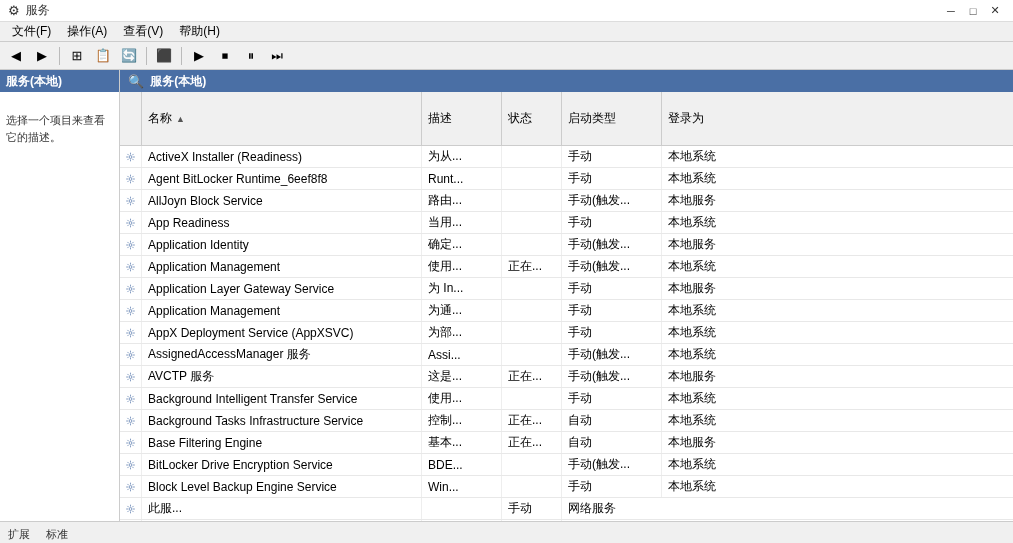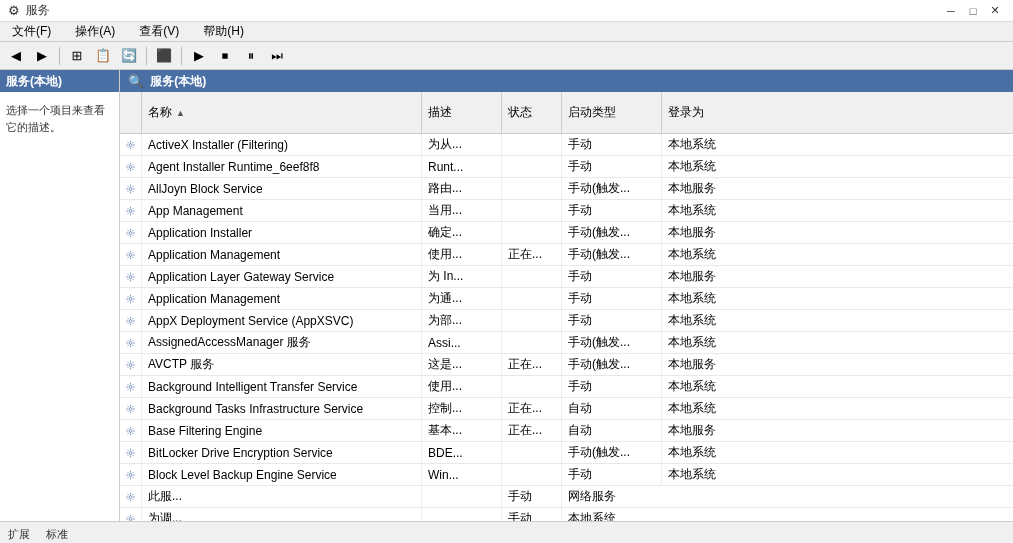--- a/index.html
+++ b/index.html
@@ -37,21 +37,21 @@
       color: #333;
       display: flex; align-items: center; justify-content: center;
     }
     
     .menu-bar {
       background: #f0f0f0;
       height: 20px;
       display: flex;
       align-items: center;
       padding: 8px 4px;
-      gap: 8px;
+      gap: 0;
       border-bottom: 1px solid #ccc;
     }
     .menu-item {
       padding: 2px 8px;
       cursor: pointer;
       font-size: 12px;
       color: #000;
     }
     
     .toolbar {
@@ -92,21 +92,21 @@
       background: #4a6fa5;
       color: #fff;
       padding: 3px 6px;
       font-size: 12px;
       font-weight: bold;
       height: 22px;
       display: flex;
       align-items: center;
     }
     .left-panel-content {
-      padding: 10px 6px;
+      padding: 20px 6px;
       color: #333;
       font-size: 11px;
       line-height: 1.5;
     }
     
     .right-panel {
       flex: 1;
       background: #fff;
       display: flex;
       flex-direction: column;
@@ -134,21 +134,21 @@
     .table-header {
       display: grid;
       grid-template-columns: 22px 280px 80px 60px 100px 80px;
       background: #f0f0f0;
       border-bottom: 1px solid #ccc;
       position: sticky;
       top: 0;
       z-index: 10;
     }
     .table-header-cell {
-      padding: 12px 6px;
+      padding: 18px 6px;
       font-size: 12px;
       font-weight: normal;
       color: #000;
       border-right: 1px solid #ccc;
       white-space: nowrap;
       overflow: hidden;
       cursor: pointer;
       user-select: none;
       display: flex;
       align-items: center;
@@ -268,34 +268,34 @@
       </div>
 
       <div id="table-body">
           <div class="table-row">
             <div class="table-cell">
               <svg class="gear-svg" viewBox="0 0 16 16" xmlns="http://www.w3.org/2000/svg">
       <circle cx="8" cy="8" r="2.5" fill="none" stroke="#4a6fa5" stroke-width="1.2"></circle>
       <path d="M8 1v2M8 13v2M1 8h2M13 8h2M3.05 3.05l1.41 1.41M11.54 11.54l1.41 1.41M3.05 12.95l1.41-1.41M11.54 4.46l1.41-1.41" stroke="#4a6fa5" stroke-width="1.2" stroke-linecap="round"></path>
     </svg>
             </div>
-            <div class="table-cell">ActiveX Installer (Filtering)</div>
+            <div class="table-cell">ActiveX Installer (Readiness)</div>
             <div class="table-cell">为从...</div>
             <div class="table-cell"></div>
             <div class="table-cell">手动</div>
             <div class="table-cell">本地系统</div>
           </div>
           <div class="table-row">
             <div class="table-cell">
               <svg class="gear-svg" viewBox="0 0 16 16" xmlns="http://www.w3.org/2000/svg">
       <circle cx="8" cy="8" r="2.5" fill="none" stroke="#4a6fa5" stroke-width="1.2"></circle>
       <path d="M8 1v2M8 13v2M1 8h2M13 8h2M3.05 3.05l1.41 1.41M11.54 11.54l1.41 1.41M3.05 12.95l1.41-1.41M11.54 4.46l1.41-1.41" stroke="#4a6fa5" stroke-width="1.2" stroke-linecap="round"></path>
     </svg>
             </div>
-            <div class="table-cell">Agent Installer Runtime_6eef8f8</div>
+            <div class="table-cell">Agent BitLocker Runtime_6eef8f8</div>
             <div class="table-cell">Runt...</div>
             <div class="table-cell"></div>
             <div class="table-cell">手动</div>
             <div class="table-cell">本地系统</div>
           </div>
           <div class="table-row">
             <div class="table-cell">
               <svg class="gear-svg" viewBox="0 0 16 16" xmlns="http://www.w3.org/2000/svg">
       <circle cx="8" cy="8" r="2.5" fill="none" stroke="#4a6fa5" stroke-width="1.2"></circle>
       <path d="M8 1v2M8 13v2M1 8h2M13 8h2M3.05 3.05l1.41 1.41M11.54 11.54l1.41 1.41M3.05 12.95l1.41-1.41M11.54 4.46l1.41-1.41" stroke="#4a6fa5" stroke-width="1.2" stroke-linecap="round"></path>
@@ -307,34 +307,34 @@
             <div class="table-cell">手动(触发...</div>
             <div class="table-cell">本地服务</div>
           </div>
           <div class="table-row">
             <div class="table-cell">
               <svg class="gear-svg" viewBox="0 0 16 16" xmlns="http://www.w3.org/2000/svg">
       <circle cx="8" cy="8" r="2.5" fill="none" stroke="#4a6fa5" stroke-width="1.2"></circle>
       <path d="M8 1v2M8 13v2M1 8h2M13 8h2M3.05 3.05l1.41 1.41M11.54 11.54l1.41 1.41M3.05 12.95l1.41-1.41M11.54 4.46l1.41-1.41" stroke="#4a6fa5" stroke-width="1.2" stroke-linecap="round"></path>
     </svg>
             </div>
-            <div class="table-cell">App Management</div>
+            <div class="table-cell">App Readiness</div>
             <div class="table-cell">当用...</div>
             <div class="table-cell"></div>
             <div class="table-cell">手动</div>
             <div class="table-cell">本地系统</div>
           </div>
           <div class="table-row">
             <div class="table-cell">
               <svg class="gear-svg" viewBox="0 0 16 16" xmlns="http://www.w3.org/2000/svg">
       <circle cx="8" cy="8" r="2.5" fill="none" stroke="#4a6fa5" stroke-width="1.2"></circle>
       <path d="M8 1v2M8 13v2M1 8h2M13 8h2M3.05 3.05l1.41 1.41M11.54 11.54l1.41 1.41M3.05 12.95l1.41-1.41M11.54 4.46l1.41-1.41" stroke="#4a6fa5" stroke-width="1.2" stroke-linecap="round"></path>
     </svg>
             </div>
-            <div class="table-cell">Application Installer</div>
+            <div class="table-cell">Application Identity</div>
             <div class="table-cell">确定...</div>
             <div class="table-cell"></div>
             <div class="table-cell">手动(触发...</div>
             <div class="table-cell">本地服务</div>
           </div>
           <div class="table-row">
             <div class="table-cell">
               <svg class="gear-svg" viewBox="0 0 16 16" xmlns="http://www.w3.org/2000/svg">
       <circle cx="8" cy="8" r="2.5" fill="none" stroke="#4a6fa5" stroke-width="1.2"></circle>
       <path d="M8 1v2M8 13v2M1 8h2M13 8h2M3.05 3.05l1.41 1.41M11.54 11.54l1.41 1.41M3.05 12.95l1.41-1.41M11.54 4.46l1.41-1.41" stroke="#4a6fa5" stroke-width="1.2" stroke-linecap="round"></path>

